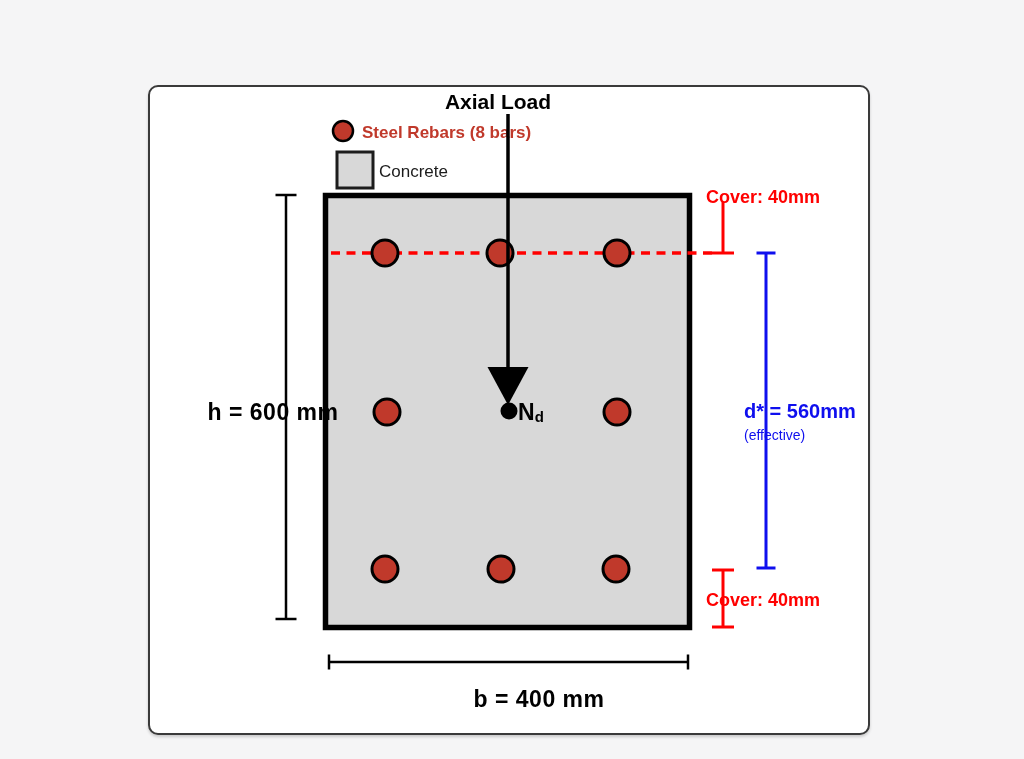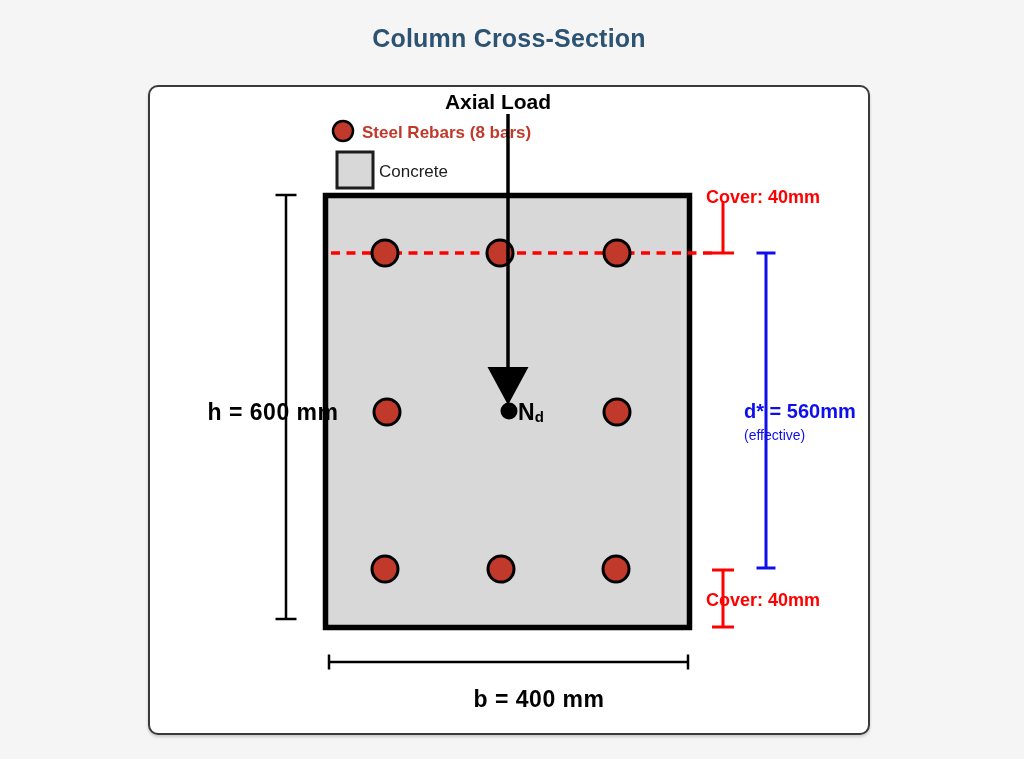--- a/index.html
+++ b/index.html
@@ -48,21 +48,20 @@
   .nd-label{font-size:23px;font-weight:700;fill:var(--c-ink,#000);}
   .nd-sub{font-size:15px;font-weight:700;}
 </style>
 </head>
 <body>
 
 <div class="page">
 
   <div class="panel"></div>
 
-  <h1 class="page-title">Column Cross-Section</h1>
 
   <svg class="diagram" viewBox="0 0 1024 759">
 
     <rect class="concrete" x="325.5" y="195.5" width="364" height="432"></rect>
 
     <line class="dash-line" x1="331" y1="253" x2="714" y2="253"></line>
 
     <g>
         <circle cx="385" cy="253" r="13" class="rebar"></circle>
         <circle cx="500" cy="253" r="13" class="rebar"></circle>

